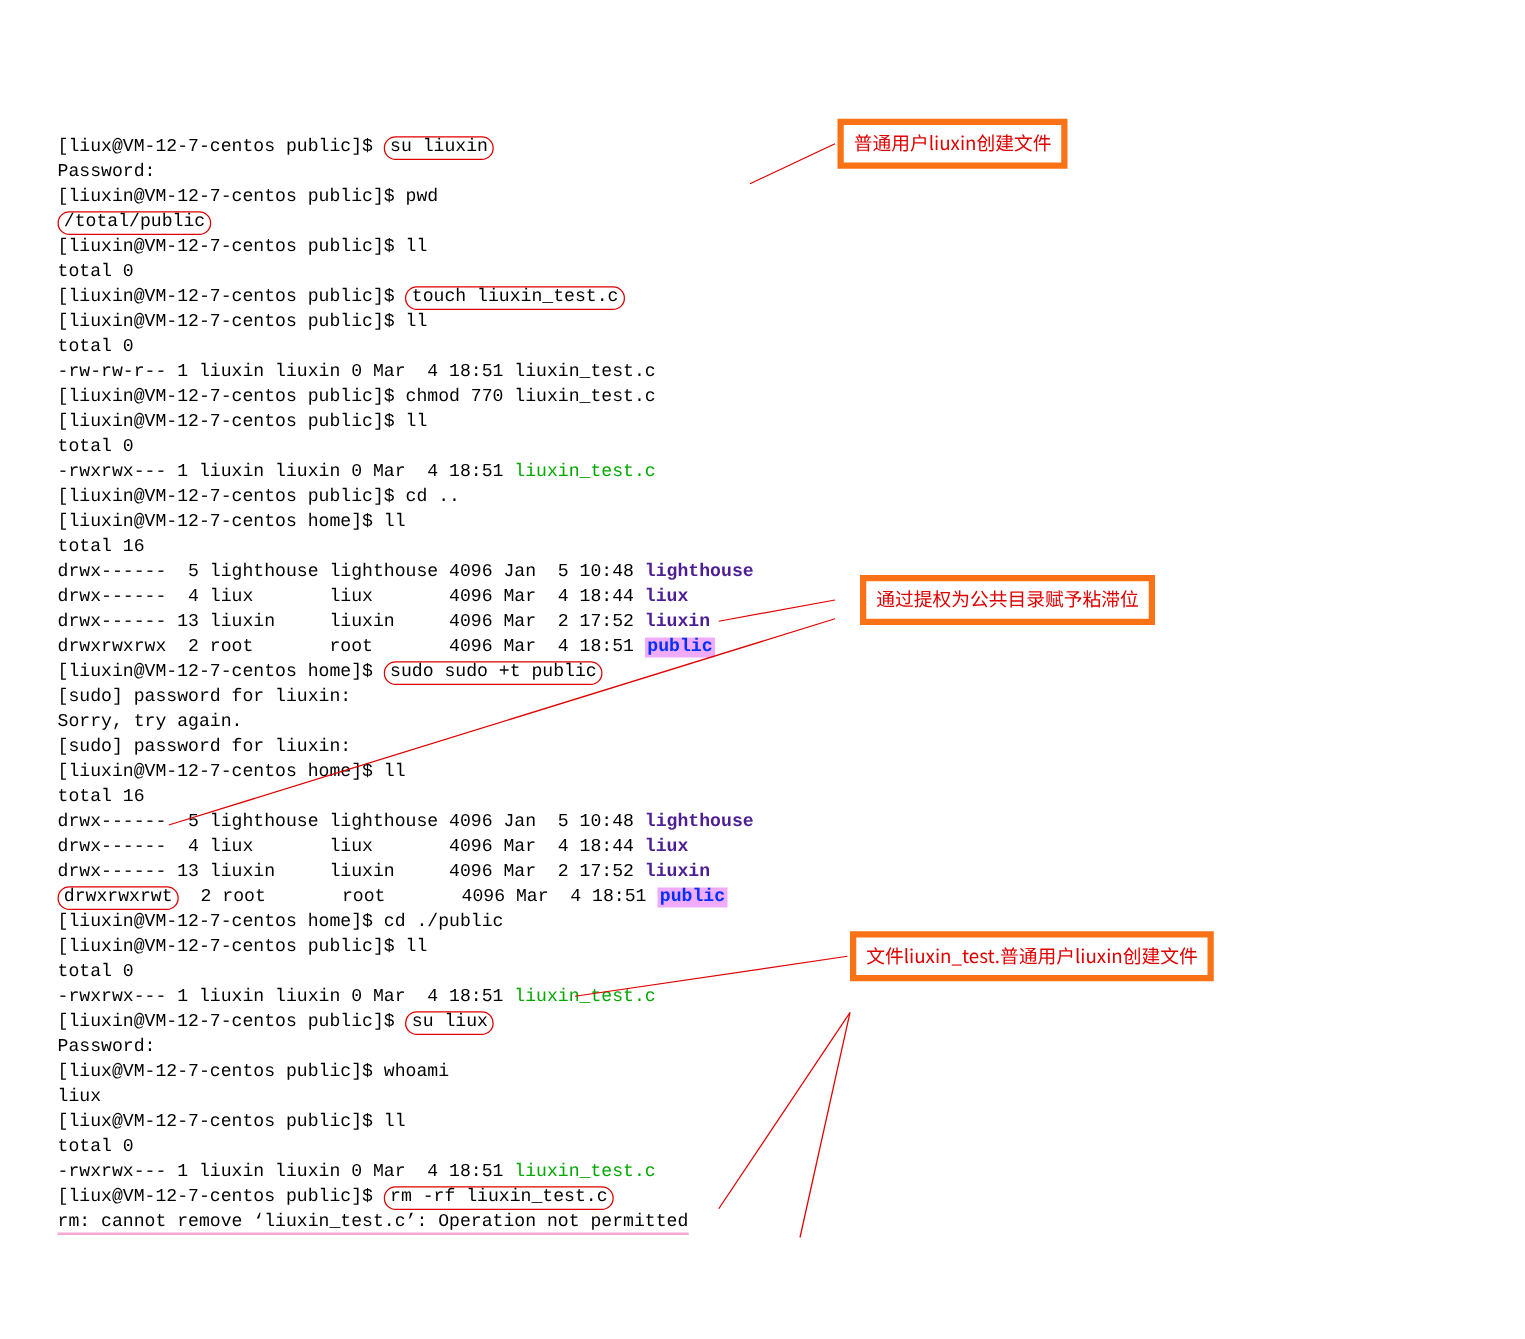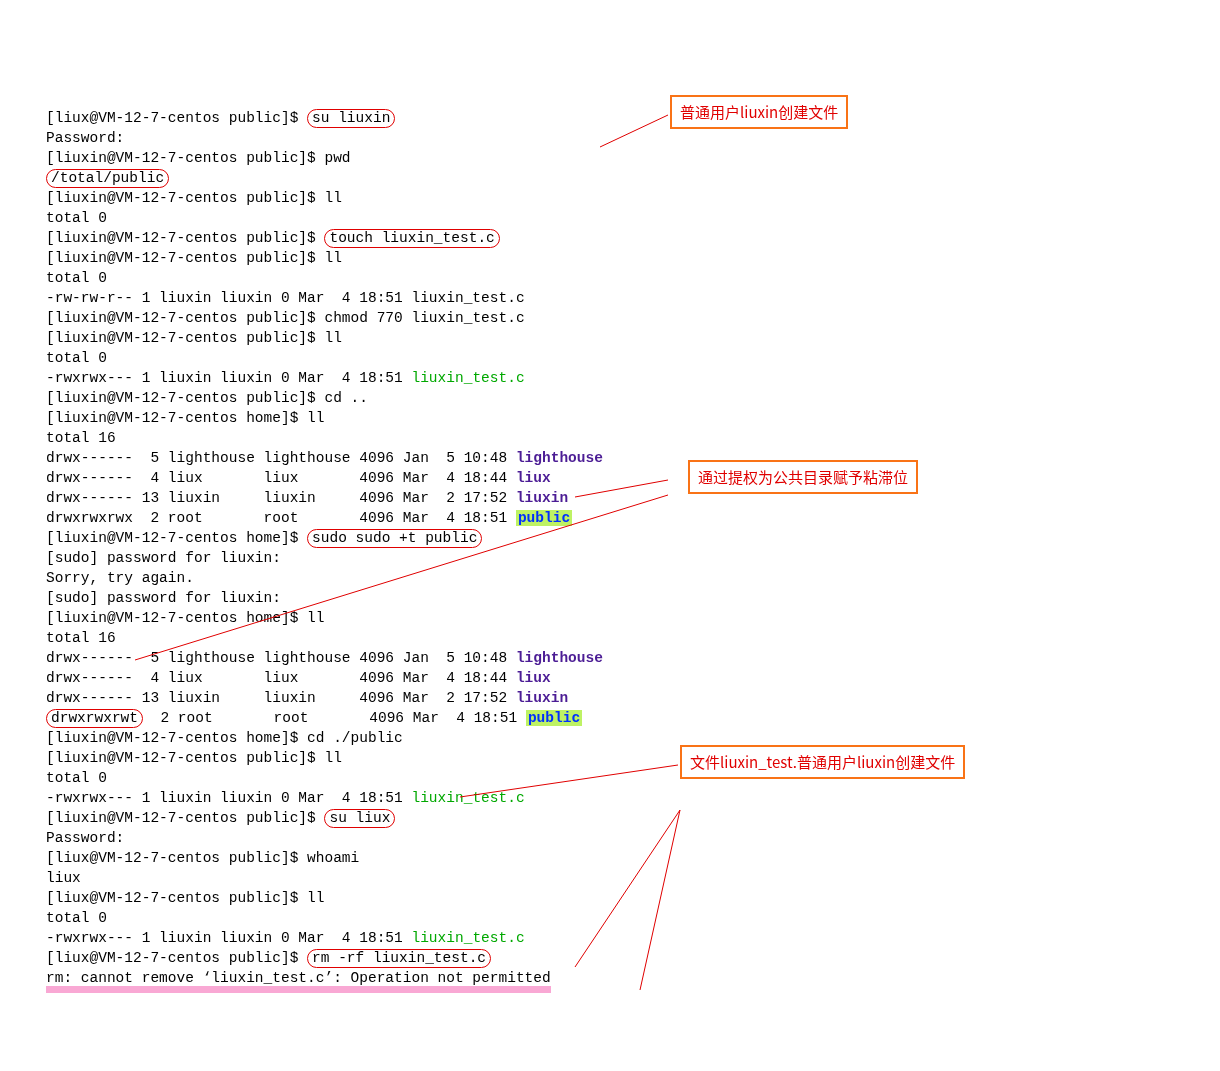--- a/index.html
+++ b/index.html
@@ -11,34 +11,34 @@
     margin: 0;
     padding: 8px 10px;
     white-space: pre;
     position: relative;
   }
   .line { white-space: pre; margin-left: 36px; }
   .green { color: #00a800; font-weight: normal; }
   .blue  { color: #4c1d95; font-weight: bold; }
   .publicdir {
     color: #0030ff;
-    background: #bef264;
+    background: #f0abfc;
     font-weight: bold;
     padding: 0 2px;
   }
   .circle {
     border: 1px solid #e00000;
     border-radius: 10px;
     padding: 0 4px 1px 4px;
     margin: 0;
   }
-  .uline { border-bottom: 7px solid #f9a8d4; }
+  .uline { border-bottom: 2px solid #f9a8d4; }
   .annot {
     position: absolute;
-    border: 2px solid #f97316;
+    border: 5px solid #f97316;
     color: #e00000;
     font-family: "SimSun", "Noto Sans CJK SC", sans-serif;
     font-size: 15px;
     line-height: 22px;
     padding: 4px 8px;
     background: #ffffff;
   }
   svg.conn {
     position: absolute;
     pointer-events: none;

